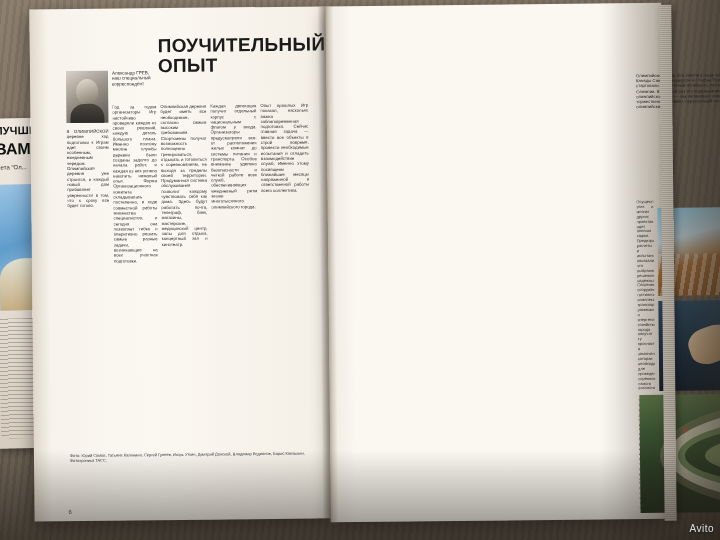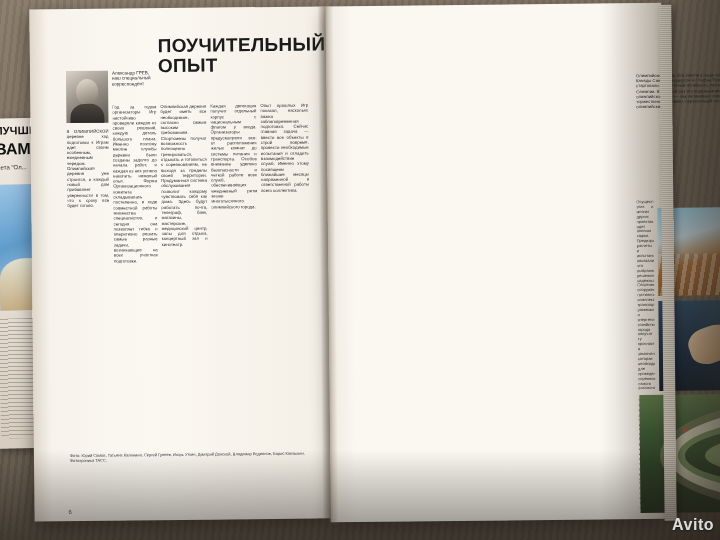--- a/index.html
+++ b/index.html
@@ -98,21 +98,21 @@
       radial-gradient(circle at 62% 22%,rgba(60,140,220,0.7) 0 2px,transparent 2px),
       radial-gradient(circle at 80% 62%,rgba(240,120,40,0.7) 0 2px,transparent 2px),
       radial-gradient(circle at 48% 82%,rgba(240,240,240,0.6) 0 2px,transparent 2px);}
   .rtext-left{position:absolute;left:309px;top:197px;width:17px;height:190px;overflow:hidden;
     color:#2c2c2c;font-size:4px;line-height:4.9px;text-align:justify;}
   .rtext-low{position:absolute;left:309px;top:395px;width:17px;height:110px;overflow:hidden;
     color:#2c2c2c;font-size:4px;line-height:4.9px;text-align:justify;}
 
   
   .watermark{position:absolute;right:6px;bottom:6px;color:rgba(255,255,255,0.85);
-    font-size:16px;font-weight:bold;letter-spacing:0.5px;text-shadow:0 1px 2px rgba(0,0,0,0.6);}
+    font-size:10px;font-weight:normal;letter-spacing:0.5px;text-shadow:0 1px 2px rgba(0,0,0,0.6);}
 </style>
 </head>
 <body>
 
 <div class="scene">
   <div class="bg-grain"></div>
 
   <div class="mag-left">
     <div class="ml-title">ЛУЧШИЙ</div>
     <div class="ml-title2">ВАМ</div>

